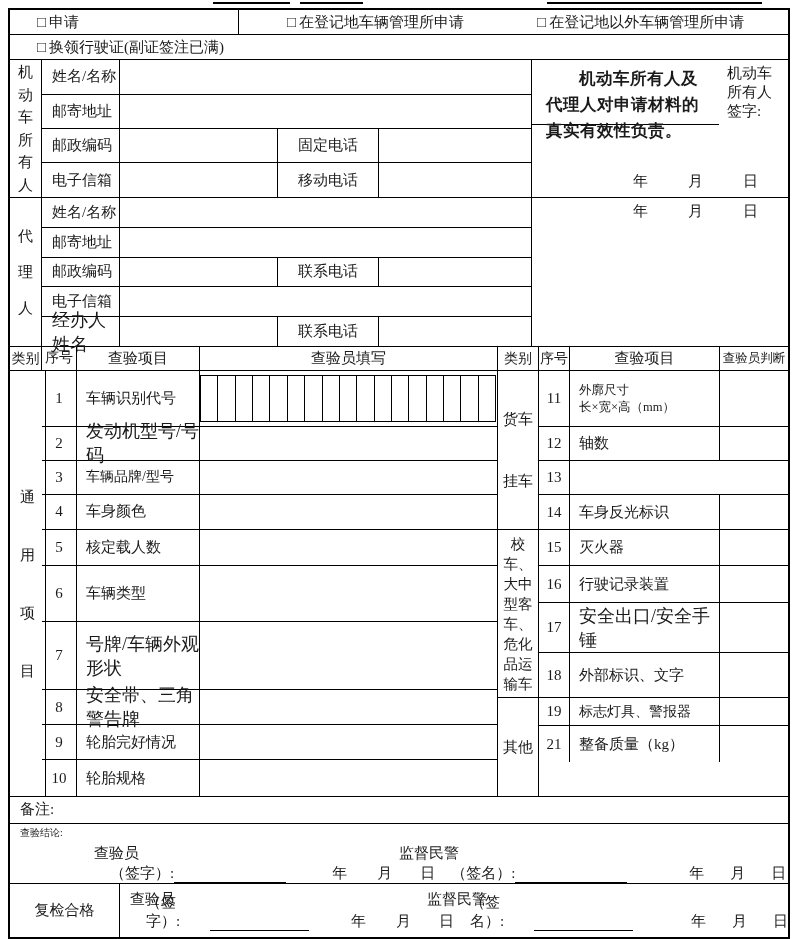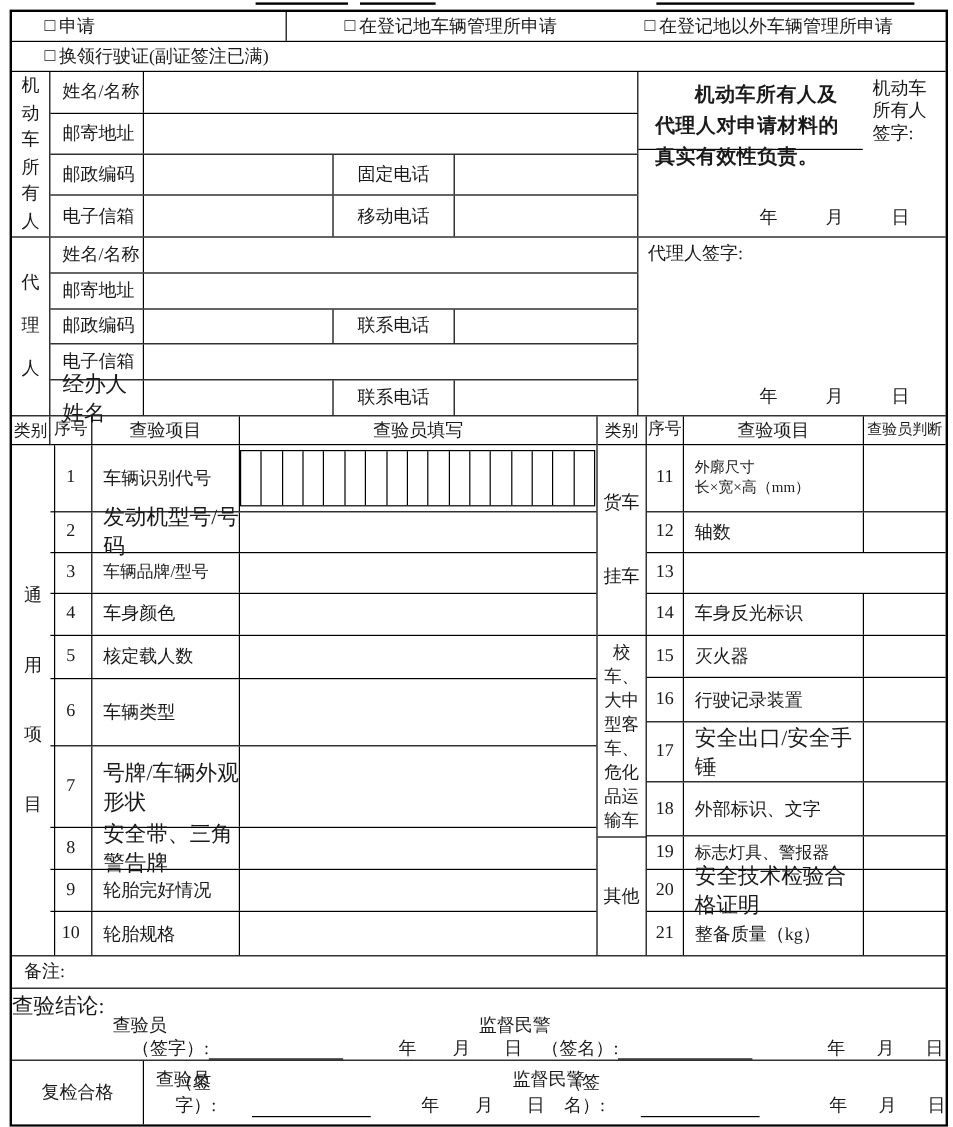--- a/index.html
+++ b/index.html
@@ -152,21 +152,20 @@
         <div class="cell c grow"></div>
       </div>
       <div class="r h29">
         <div class="cell c w78 label-cell f13">经办人姓名</div>
         <div class="cell c w158"></div>
         <div class="cell c w101 center">联系电话</div>
         <div class="cell c grow"></div>
       </div>
     </div>
     <div class="grow sign-cell">
-      <div>代理人签字:</div>
       <div class="ymd">
         <span>年</span>
           <span>月</span>
           <span>日</span>
       </div>
     </div>
   </div>
 
   <div class="r bb" style="height:450px;">
 
@@ -315,40 +314,35 @@
         <div class="r bb" style="height:45px;">
           <div class="cell c w31 center">18</div>
           <div class="cell c w150 item-cell">外部标识、文字</div>
           <div class="cell grow"></div>
         </div>
         <div class="r bb" style="height:28px;">
           <div class="cell c w31 center">19</div>
           <div class="cell c w150 item-cell f14">标志灯具、警报器</div>
           <div class="cell grow"></div>
         </div>
-        <div class="r bb h35">
-          <div class="cell c w31 center">20</div>
-          <div class="cell c w150 item-cell f13">安全技术检验合格证明</div>
-          <div class="cell grow"></div>
-        </div>
         <div class="r" style="height:36px;">
           <div class="cell c w31 center">21</div>
           <div class="cell c w150 item-cell">整备质量（kg）</div>
           <div class="cell grow"></div>
         </div>
       </div>
     </div>
   </div>
 
   <div class="r bb h27 remark">
     <span>备注:</span>
   </div>
 
   <div class="concl bb h60">
-    <div style="height:19px;font-size:18px;">查验结论:</div>
+    <div style="padding-left:10px;height:19px;font-size:10px;">查验结论:</div>
     <div class="pair-row">
       <span style="margin-left:84px;">查验员</span>
       <span style="margin-left:260px;">监督民警</span>
     </div>
     <div class="sign-line">
       <span style="margin-left:84px;">（签字）:</span>
       <span class="uline"></span>
       <span style="margin-left:46px;">年</span>
       <span style="margin-left:30px;">月</span>
       <span style="margin-left:28px;">日</span>

